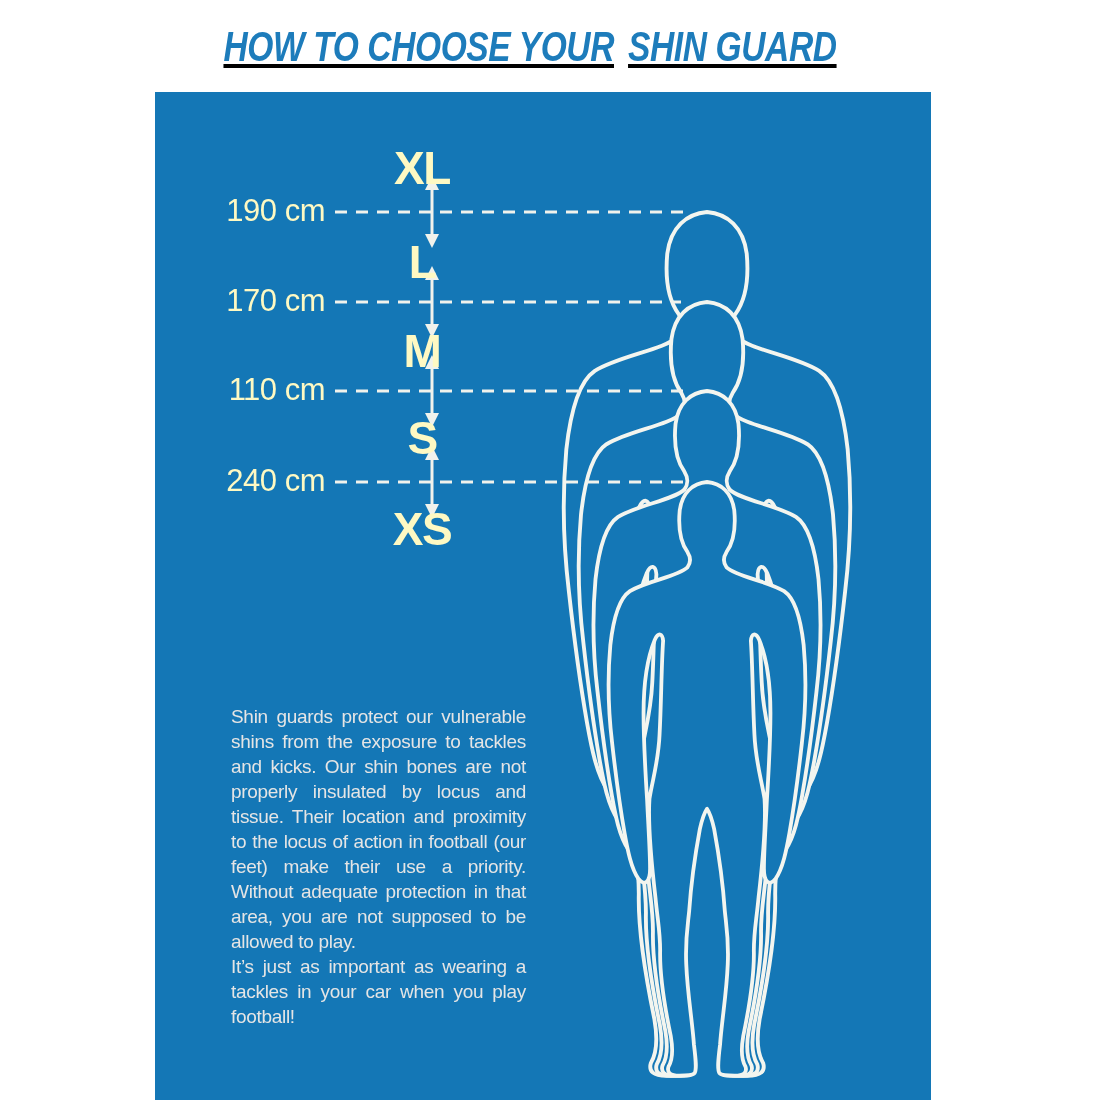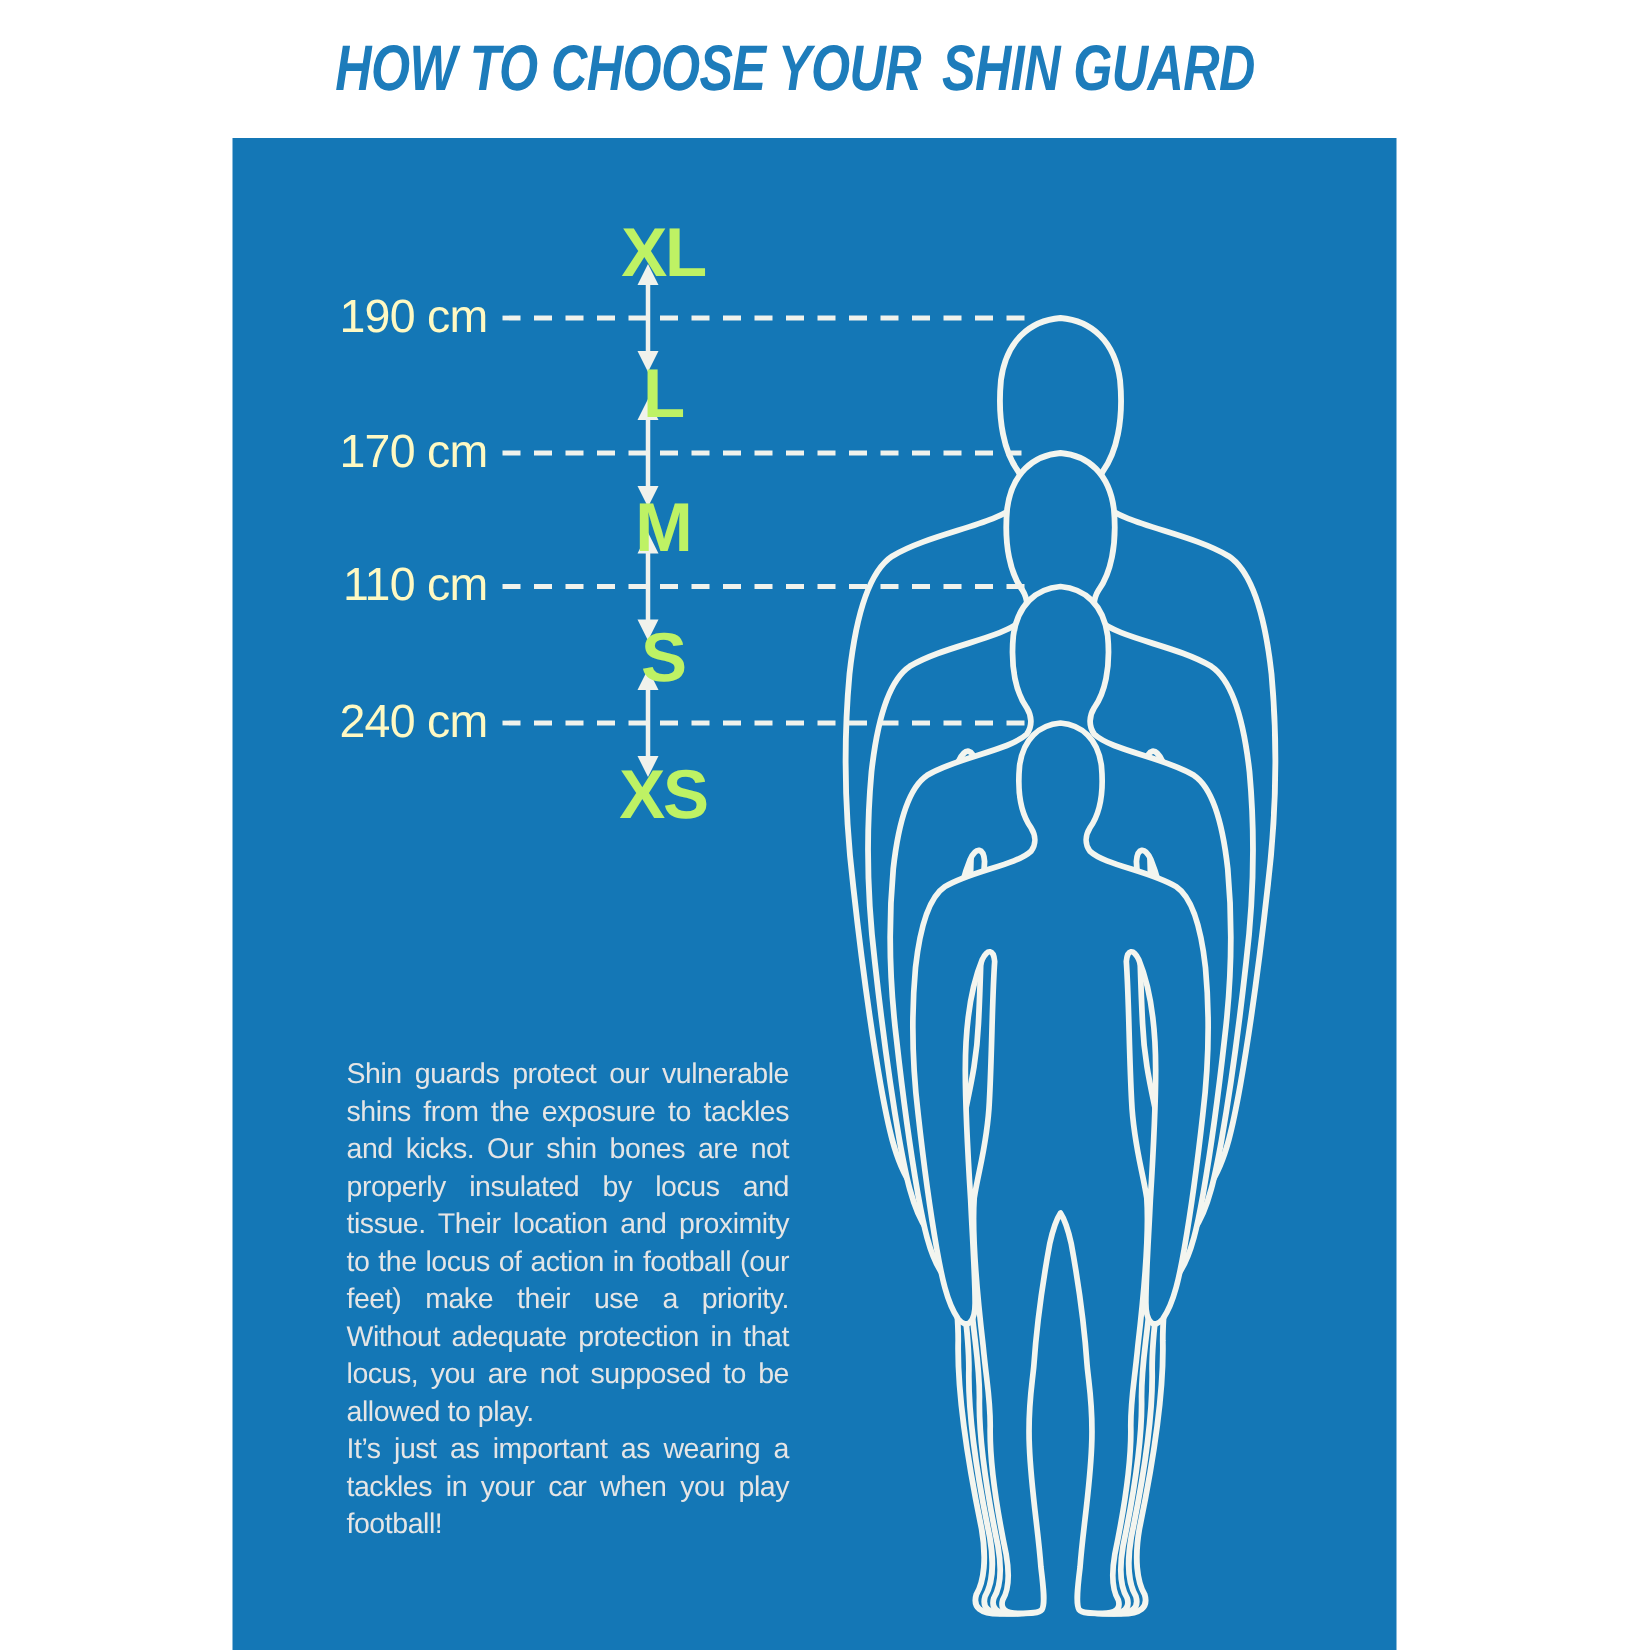--- a/index.html
+++ b/index.html
@@ -1,38 +1,38 @@
 <!DOCTYPE html>
 <html><head>
 <meta charset="utf-8">
 <style>
   html,body{margin:0;padding:0;background:#ffffff;}
   .page{position:relative;width:1100px;height:1100px;background:#ffffff;overflow:hidden;
         font-family:"Liberation Sans","DejaVu Sans",sans-serif;}
 
   
   .title-row{position:absolute;left:0;top:20px;width:1060px;height:52px;
-             display:flex;align-items:center;justify-content:center;}
+             display:flex;align-items:center;justify-content:center;text-decoration:underline;}
   .title-inner{display:inline-block;transform:scaleX(0.78);transform-origin:50% 50%;
                white-space:nowrap;font-style:italic;font-size:43px;color:#1d7cbb;
                letter-spacing:-0.5px;}
   .title-prefix{font-weight:600;}
   .title-product{font-weight:800;margin-left:18px;}
 
   
   .panel{position:absolute;left:155px;top:92px;width:776px;height:1008px;background:#1477b6;}
   .panel svg{position:absolute;left:0;top:0;}
 
   
   .hlabel{position:absolute;left:28px;width:142px;height:40px;text-align:right;
           font-size:31px;line-height:40px;color:#fef9c3;letter-spacing:-0.5px;}
 
   
-  .slabel{position:absolute;left:227px;width:120px;text-align:center;
-          font-size:46px;line-height:52px;font-weight:700;color:#bef264;letter-spacing:-1.5px;}
+  .slabel{position:absolute;left:207px;width:120px;text-align:center;
+          font-size:46px;line-height:52px;font-weight:700;color:#fef9c3;letter-spacing:-1.5px;}
 
   
   .bodytext{position:absolute;left:76px;top:612px;width:295px;color:#e5e5e5;
             font-size:19px;line-height:25px;letter-spacing:-0.3px;}
   .bodyline{text-align:justify;text-align-last:justify;white-space:nowrap;}
   .bodyline.lastline{text-align-last:left;}
 </style>
 </head>
 <body>
 
@@ -99,21 +99,21 @@
 
     <div class="bodytext">
       <div class="bodyline">Shin guards protect our vulnerable</div>
       <div class="bodyline">shins from the exposure to tackles</div>
       <div class="bodyline">and kicks. Our shin bones are not</div>
       <div class="bodyline">properly insulated by locus and</div>
       <div class="bodyline">tissue. Their location and proximity</div>
       <div class="bodyline">to the locus of action in football (our</div>
       <div class="bodyline">feet) make their use a priority.</div>
       <div class="bodyline">Without adequate protection in that</div>
-      <div class="bodyline">locus, you are not supposed to be</div>
+      <div class="bodyline">area, you are not supposed to be</div>
       <div class="bodyline lastline">allowed to play.</div>
       <div class="bodyline">It’s just as important as wearing a</div>
       <div class="bodyline">tackles in your car when you play</div>
       <div class="bodyline lastline">football!</div>
     </div>
 
   </div>
 </div>
 
 </body></html>

